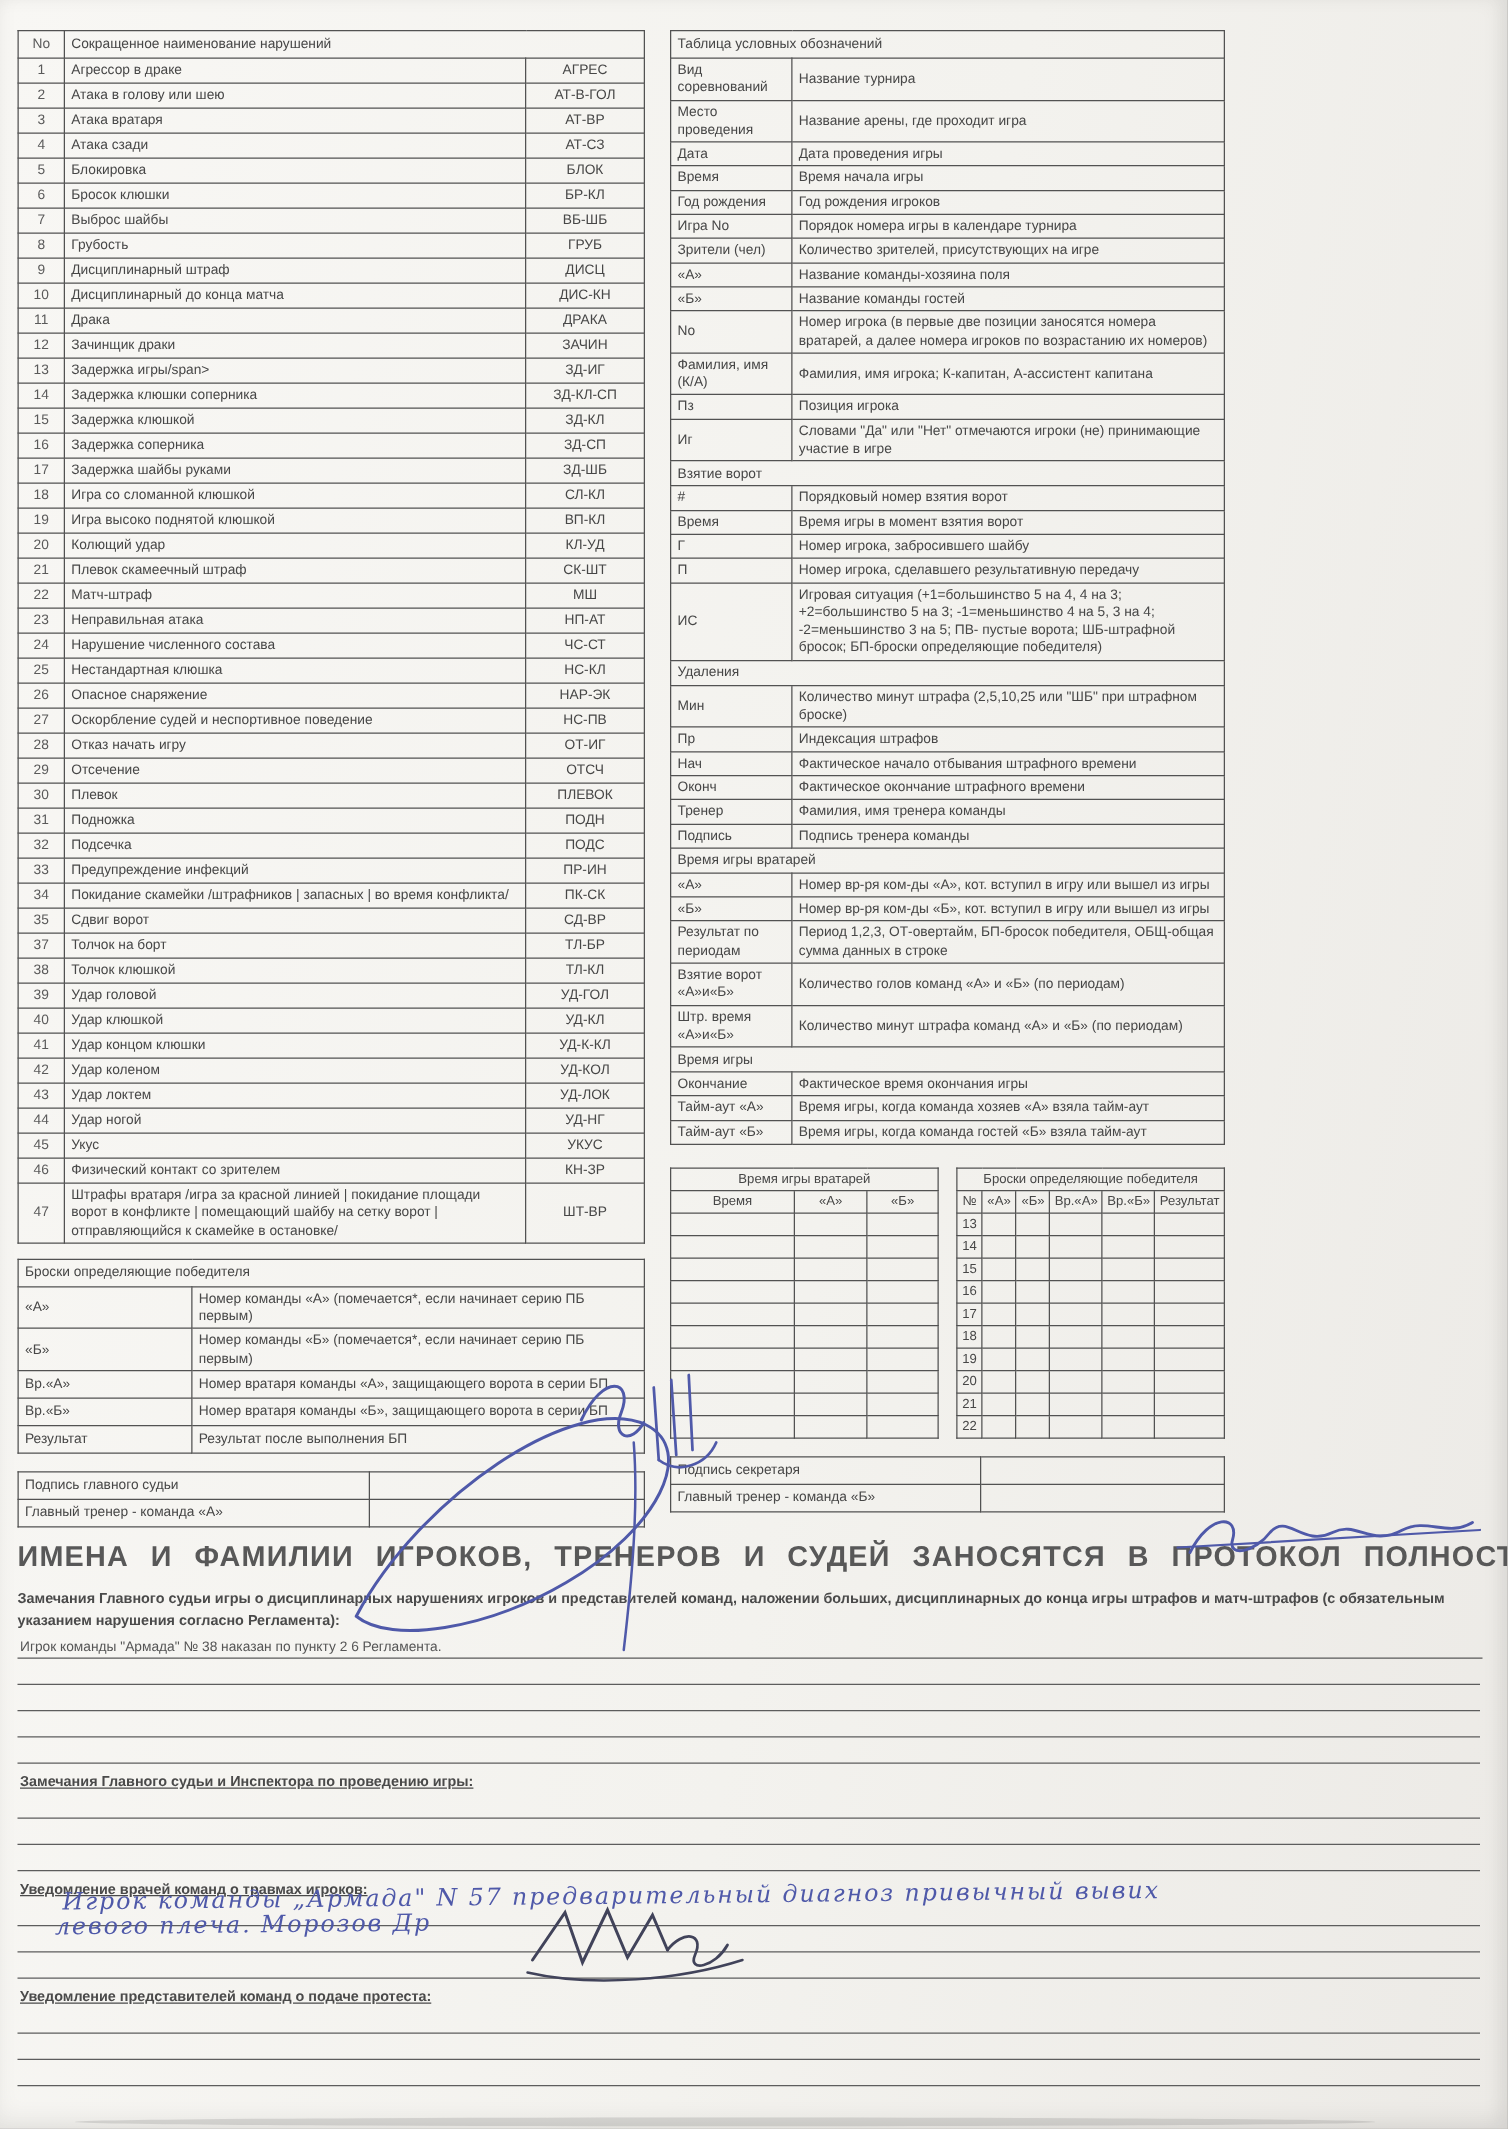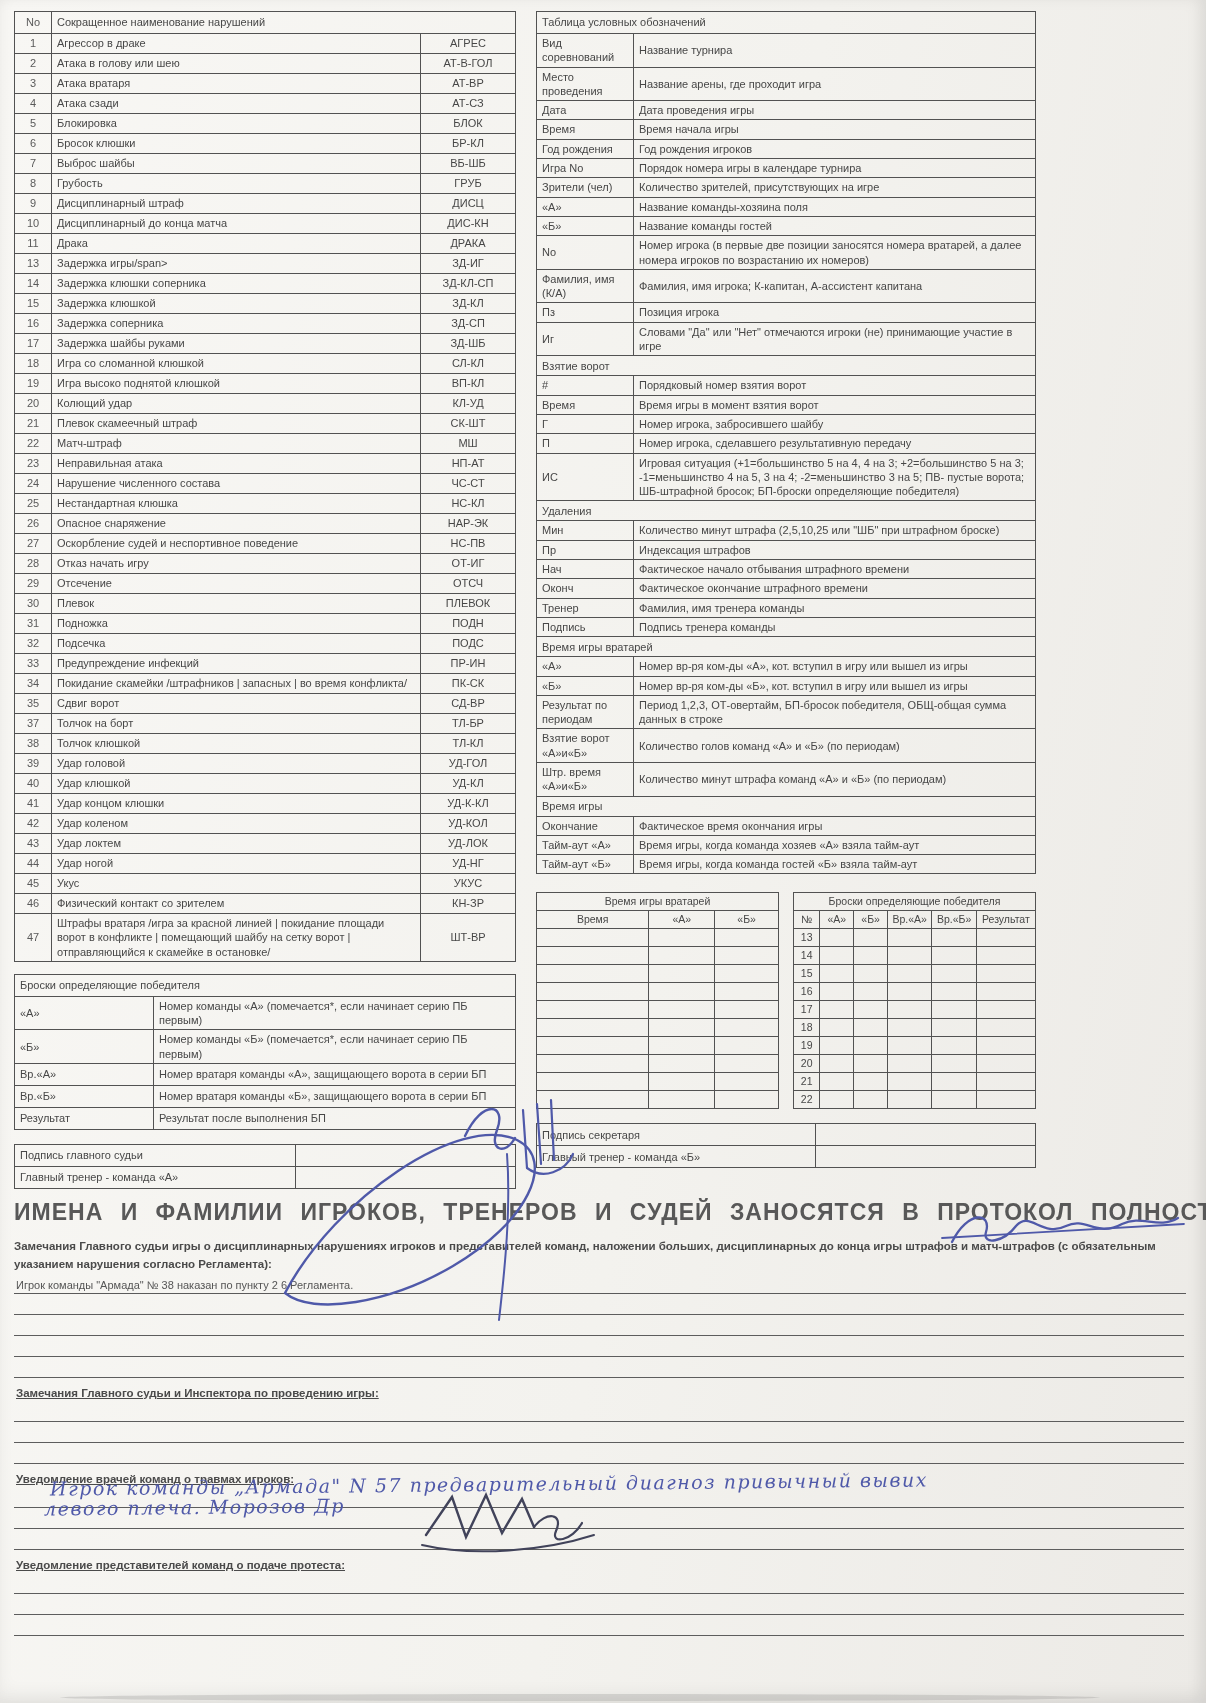--- a/index.html
+++ b/index.html
@@ -1,22 +1,22 @@
 <!DOCTYPE html>
 <html><head>
 <meta charset="utf-8">
 <style>
   html,body{margin:0;padding:0;background:#c9c7c3;}
   .page{position:relative;width:1206px;height:1703px;overflow:hidden;
     background:linear-gradient(100deg,#f8f7f4 0%,#f3f2ee 55%,#eceae6 100%);
     font-family:"Liberation Sans",sans-serif;color:#454545;
     box-shadow:inset -8px 0 14px rgba(0,0,0,.05), inset 0 -10px 16px rgba(0,0,0,.05);}
-  .top{display:flex;gap:20px;padding:11px 0 0 14px;}
+  .top{display:flex;gap:20px;padding:24px 0 0 14px;}
   .col-left{width:502px;flex:0 0 auto;}
-  .col-right{width:500px;flex:0 0 auto;}
+  .col-right{width:444px;flex:0 0 auto;}
 
   table.sheet{width:100%;border-collapse:collapse;color:#474747;}
   table.sheet td,table.sheet th{border:1.5px solid #525252;font-size:11px;padding:2px 5px;
     vertical-align:middle;line-height:1.3;text-align:left;font-weight:normal;}
   .title-cell{font-weight:bold;text-align:right;font-size:11.5px;height:17px;}
 
   .v-table td{height:15px;}
   .c-no{width:26px;text-align:center !important;color:#5a5a5a;}
   .c-abbr{width:84px;text-align:center !important;margin-top:28px;}
 
@@ -114,20 +114,25 @@
             </tr>
             <tr>
               <td class="c-no">10</td>
               <td class="c-name">Дисциплинарный до конца матча</td>
               <td class="c-abbr">ДИС-КН</td>
             </tr>
             <tr>
               <td class="c-no">11</td>
               <td class="c-name">Драка</td>
               <td class="c-abbr">ДРАКА</td>
+            </tr>
+            <tr>
+              <td class="c-no">12</td>
+              <td class="c-name">Зачинщик драки</td>
+              <td class="c-abbr">ЗАЧИН</td>
             </tr>
             <tr>
               <td class="c-no">13</td>
               <td class="c-name">Задержка игры/span&gt;</td>
               <td class="c-abbr">ЗД-ИГ</td>
             </tr>
             <tr>
               <td class="c-no">14</td>
               <td class="c-name">Задержка клюшки соперника</td>
               <td class="c-abbr">ЗД-КЛ-СП</td>

